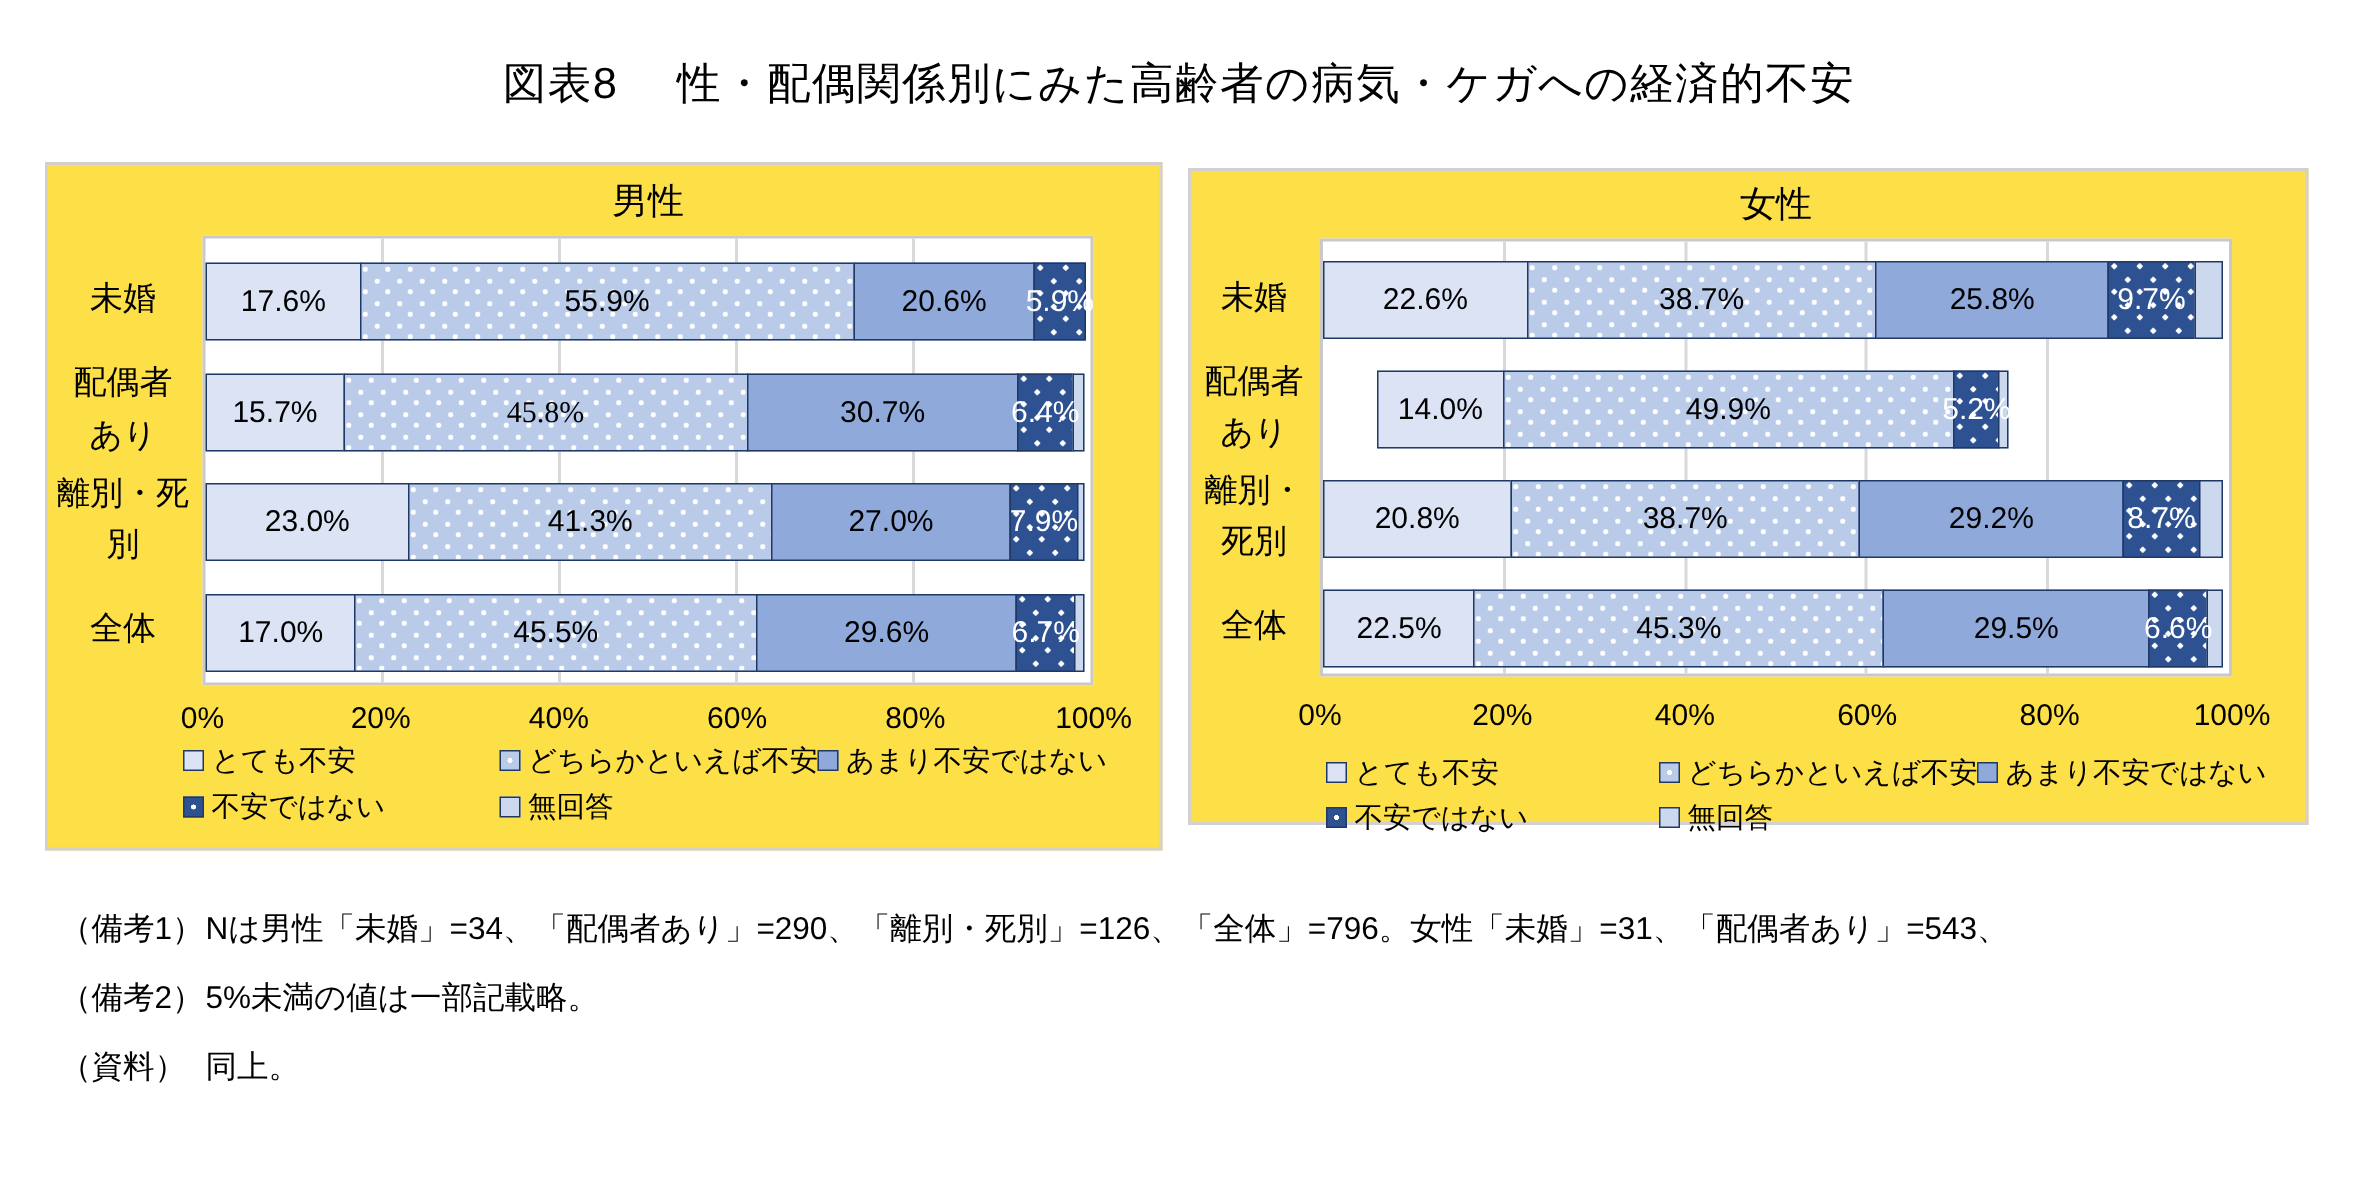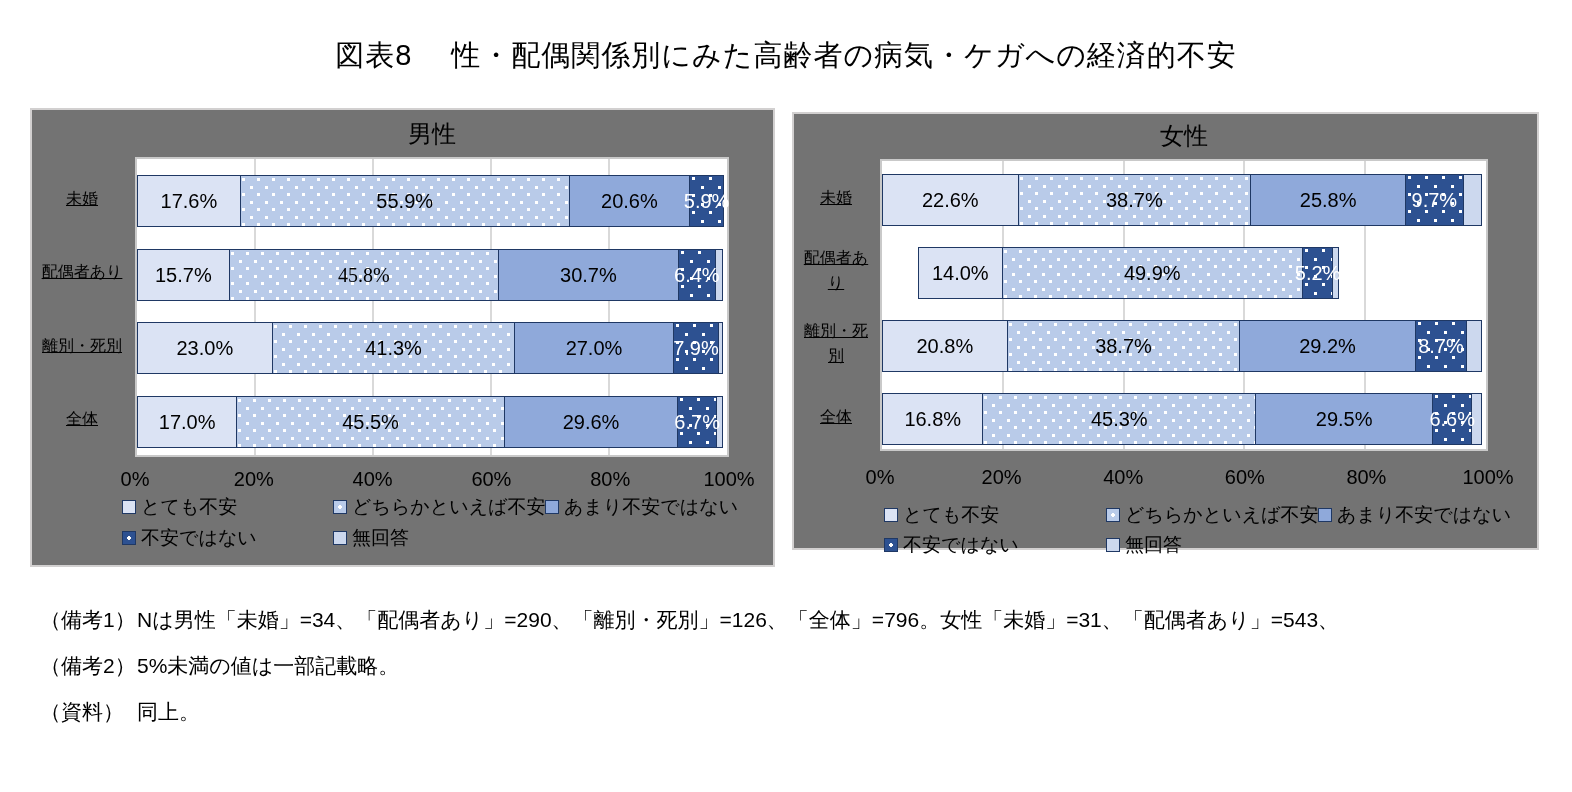--- a/index.html
+++ b/index.html
@@ -6,21 +6,21 @@
   html,body { width:1572px; height:792px; background:#ffffff;
     font-family:"Liberation Sans","DejaVu Sans",sans-serif; color:#000; }
   body { position:relative; overflow:hidden; }
 
   .fig-title {
     position:absolute; top:36px; left:0; width:100%;
     text-align:center; font-size:29px; letter-spacing:1px;
   }
 
   .panel {
-    position:absolute; background:#737373;
+    position:absolute; background:#fde047;
     border:2px solid #d2d0d0;
   }
   #panel-male   { left:30px;  top:108px; width:745px; height:459px; }
   #panel-female { left:792px; top:112px; width:747px; height:438px; }
 
   .chart-title { position:absolute; text-align:center; font-size:24px; }
 
   .plot {
     position:absolute; border:2px solid #c9c9c9; background:#fff;
   }
@@ -52,21 +52,21 @@
     background-image:
       radial-gradient(circle, #ffffff 1.7px, rgba(255,255,255,0) 1.9px),
       radial-gradient(circle, #ffffff 1.7px, rgba(255,255,255,0) 1.9px);
     background-size:17px 17px;
     background-position:4px 3px, 12px 11px;
   }
   .seg-4 { background:#ccd8ee; }
 
   .cat-label {
     position:absolute; display:flex; align-items:center; justify-content:center;
-    text-align:center; font-size:16px; line-height:1.55;text-decoration:underline;
+    text-align:center; font-size:22px; line-height:1.55;
   }
   .axis-label {
     position:absolute; transform:translateX(-50%);
     font-size:20px; white-space:nowrap;
   }
   .legend-item {
     position:absolute; display:flex; align-items:center; gap:5px;
     font-size:19px; white-space:nowrap;
   }
   .swatch {
@@ -229,21 +229,21 @@
         <div class="seg seg-2" style="width: 29.2%;">
           <span class="seg-label" style="color: rgb(0, 0, 0);">29.2%</span>
         </div>
         <div class="seg seg-3" style="width: 8.7%;">
           <span class="seg-label" style="color: rgb(255, 255, 255);">8.7%</span>
         </div>
         <div class="seg seg-4" style="width: 2.6%;"></div>
       </div>
       <div class="bar-row" style="top: 232px; height: 52px; width: 100%;">
         <div class="seg seg-0" style="width: 16.8%;">
-          <span class="seg-label" style="color: rgb(0, 0, 0);">16.8%</span>
+          <span class="seg-label" style="color: rgb(0, 0, 0);">22.5%</span>
         </div>
         <div class="seg seg-1" style="width: 45.3%;">
           <span class="seg-label" style="color: rgb(0, 0, 0);">45.3%</span>
         </div>
         <div class="seg seg-2" style="width: 29.5%;">
           <span class="seg-label" style="color: rgb(0, 0, 0);">29.5%</span>
         </div>
         <div class="seg seg-3" style="width: 6.6%;">
           <span class="seg-label" style="color: rgb(255, 255, 255);">6.6%</span>
         </div>

